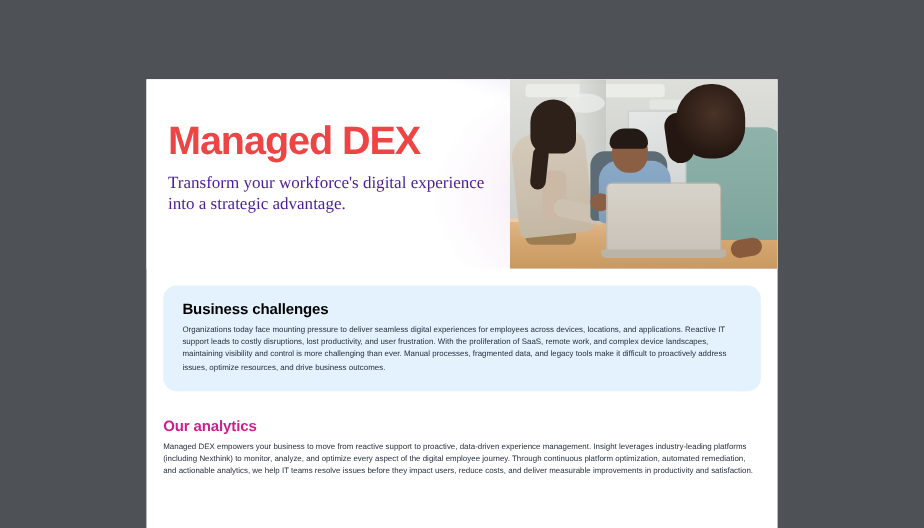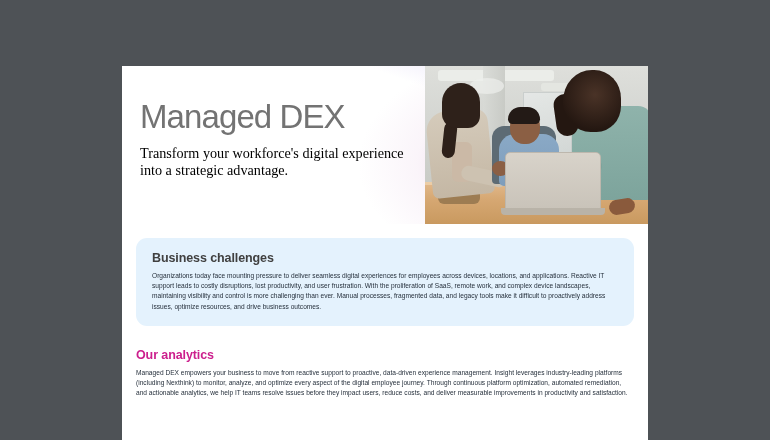--- a/index.html
+++ b/index.html
@@ -158,21 +158,21 @@
   
   .challenge-card {
     margin: 14px 14px 0 14px;
     background: #e4f2fd;
     border-radius: 11px;
     padding: 13px 16px 14px 16px;
   }
   .card-heading {
     font-size: 12.5px;
     font-weight: bold;
-    color: #404040;
+    color: #000000;
     letter-spacing: -0.1px;
     margin-bottom: 6px;
   }
   .body-copy {
     font-size: 6.6px;
     line-height: 10.2px;
     color: #26303c;
     letter-spacing: 0.01px;
   }
 
@@ -183,31 +183,31 @@
     font-weight: bold;
     color: #cc1f8d;
     letter-spacing: -0.1px;
     margin-bottom: 6px;
   }
 
   
   .hero-text { position: absolute; left: 18px; top: 34px; width: 270px; z-index: 3; }
   .hero-title {
     font-size: 33px;
-    font-weight: normal;
-    color: #737373;
+    font-weight: bold;
+    color: #ef4444;
     letter-spacing: -0.9px;
     line-height: 1;
   }
   .hero-subtitle {
     margin-top: 12px;
     font-family: "Liberation Serif", serif;
     font-size: 14.2px;
     line-height: 17px;
-    color: #000000;
+    color: #4c1d95;
   }
 </style>
 </head>
 <body>
 
 <div id="document-page">
 
   <div class="hero">
 
     <div class="hero-gradient"></div>

